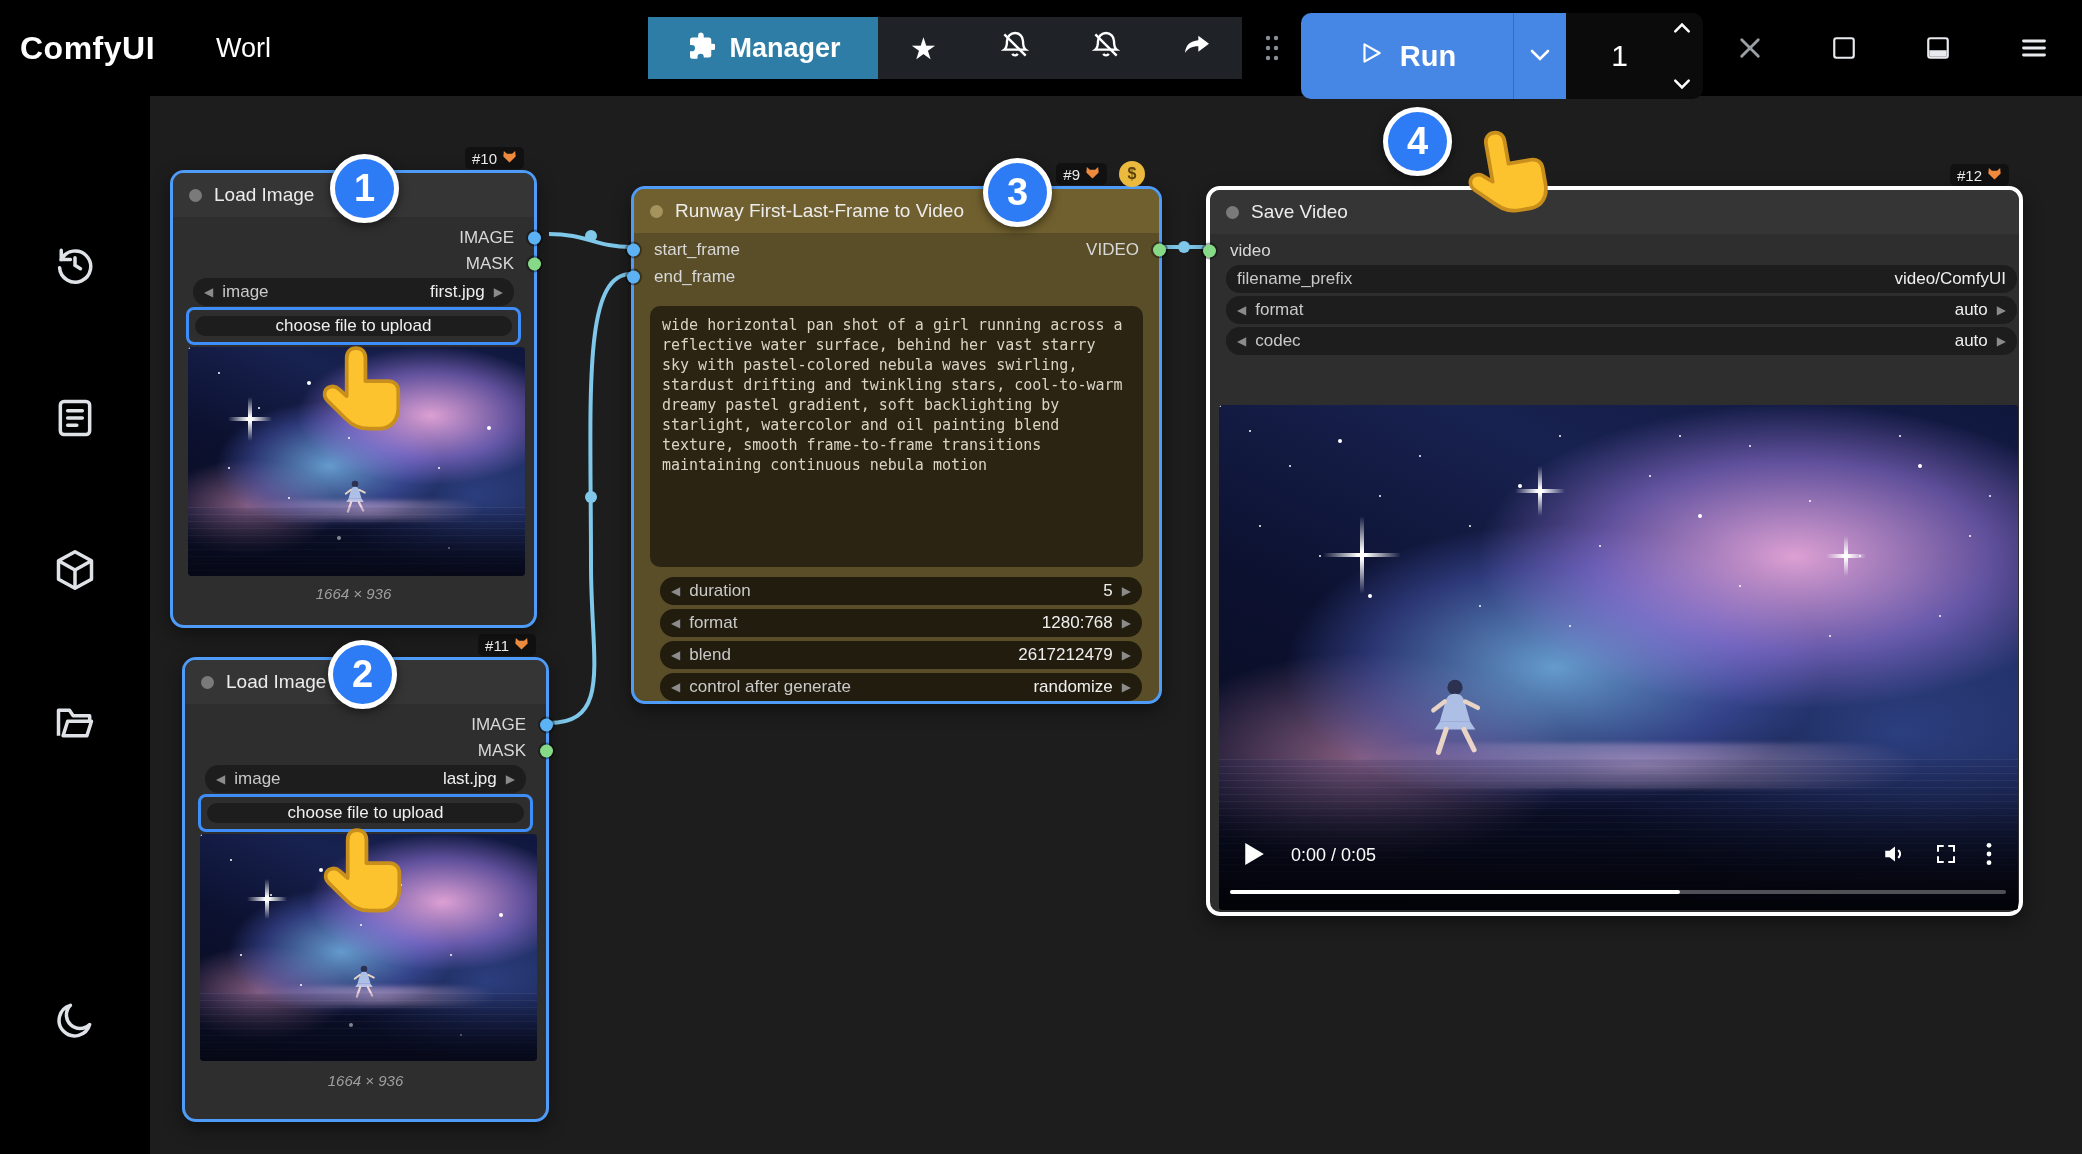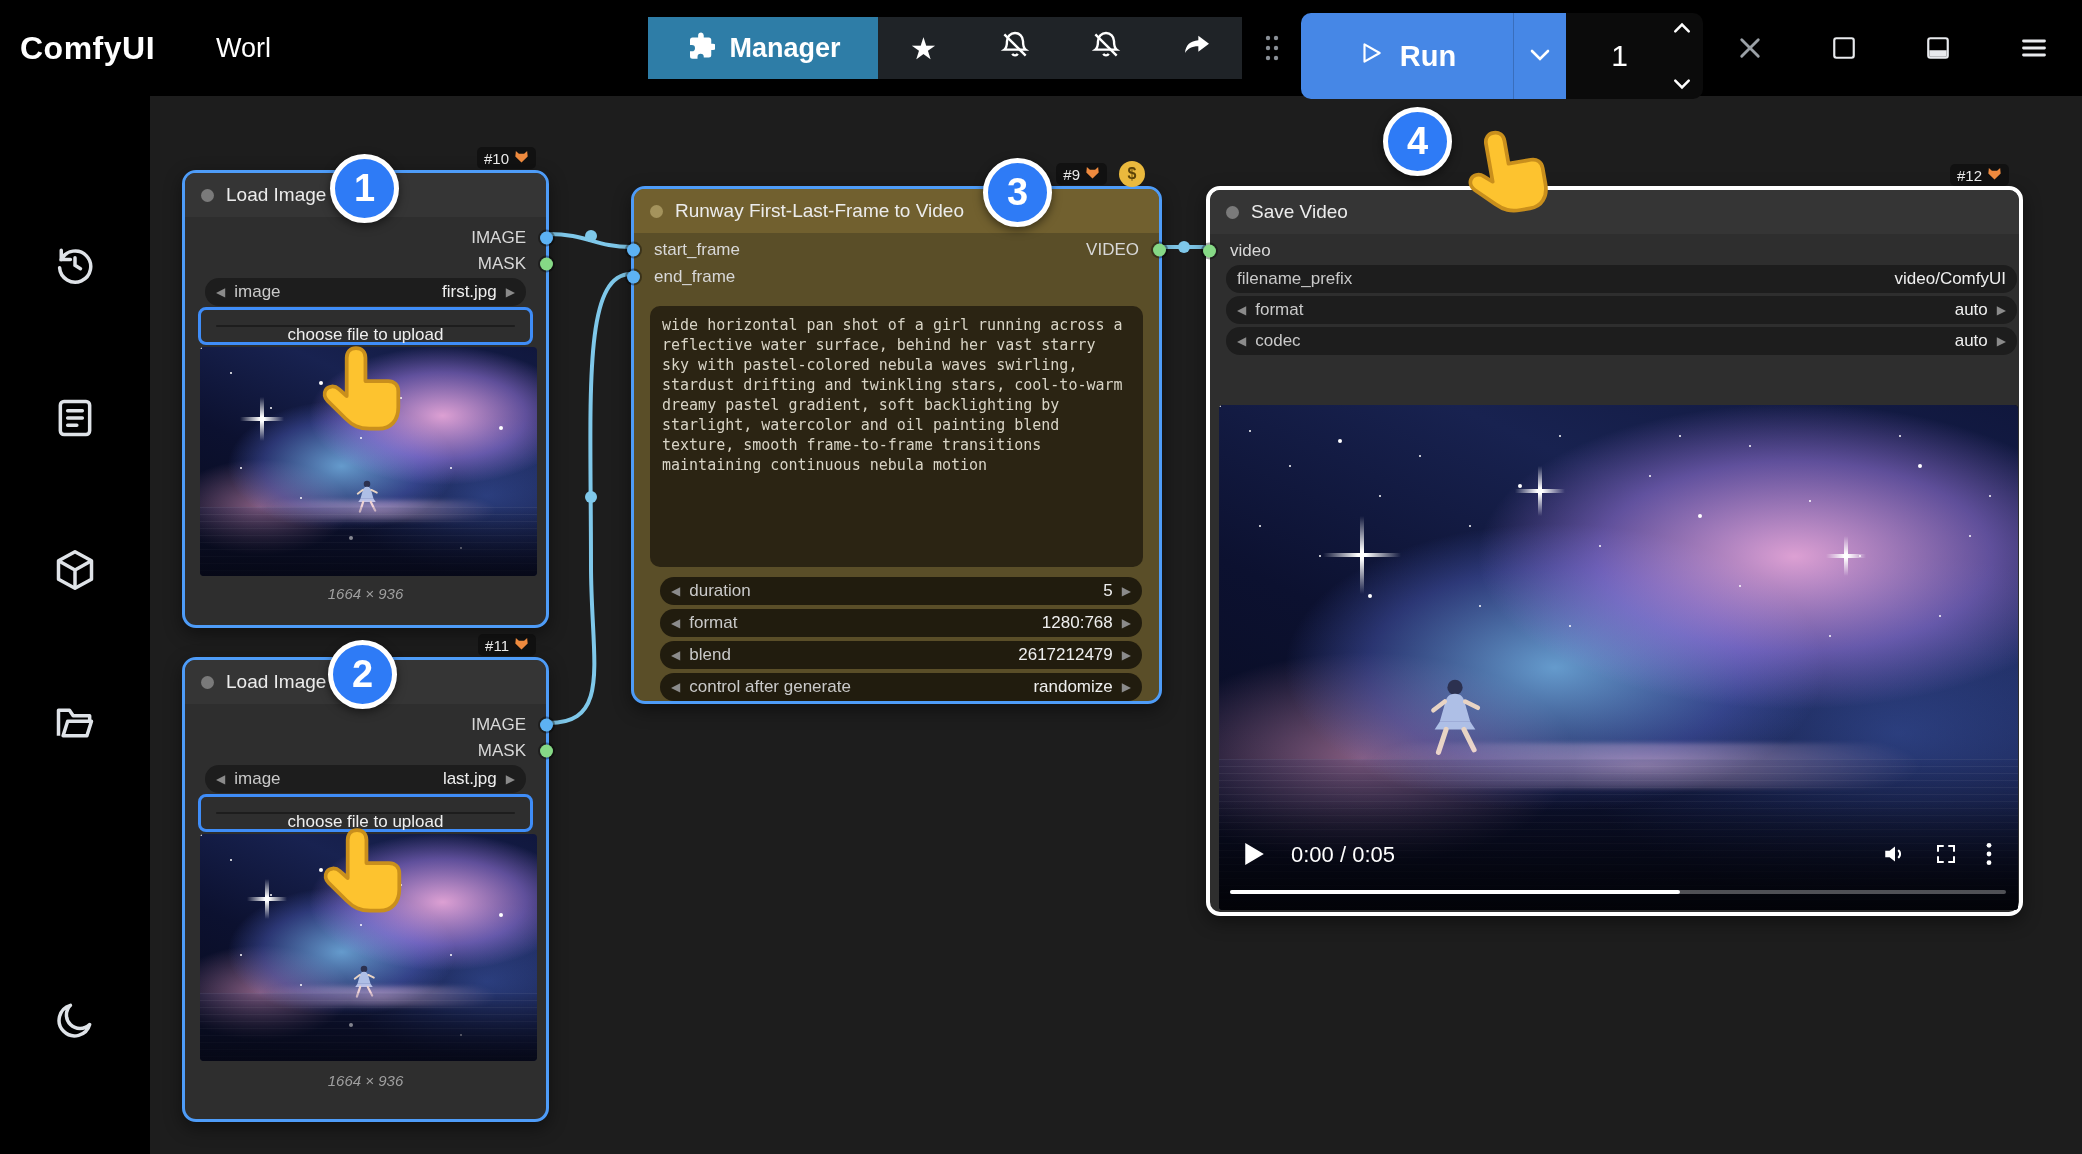--- a/index.html
+++ b/index.html
@@ -79,21 +79,21 @@
   .dot-image { background:#5db2f3; }
   .dot-green { background:#86d986; }
 
   .pill { position:absolute; height:28px; border-radius:14px; background:#1d1d1d; display:flex;
           align-items:center; gap:9px; padding:0 11px; font-size:17px; color:#c9c9c9; cursor:pointer; }
   .pill .arrow { font-size:12px; color:#8b8b8b; }
   .pill .val { margin-left:auto; color:#efefef; }
   .runway-node .pill { background:#211c0e; }
 
   .upload-annot { position:absolute; left:13px; right:13px; height:38px; border:3px solid #3f8df8;
-                  border-radius:8px; padding:15px; }
+                  border-radius:8px; padding:6px; }
   .upload-btn { width:100%; height:100%; background:#1d1d1d; border:none; border-radius:13px;
                 color:#efefef; font-size:17px; cursor:pointer; font-family:inherit; }
 
   .caption { position:absolute; left:0; right:0; text-align:center; font-size:15px; color:#9f9f9f;font-style:italic; }
 
   .prompt-box { position:absolute; left:16px; right:16px; background:#2b2413; border-radius:10px;
                 padding:10px 12px; font-family:"DejaVu Sans Mono", monospace; font-size:15px;
                 line-height:1.33; color:#d8d4c6; white-space:pre-wrap; overflow:hidden; cursor:text; }
 
   
@@ -129,21 +129,21 @@
   
   .player { position:absolute; left:9px; top:215px; width:799px; height:505px; background:#000;
             border-radius:4px; overflow:hidden; cursor:pointer; }
   .controls-shade { position:absolute; left:0; right:0; bottom:0; height:110px;
                     background:linear-gradient(rgba(0,0,0,0), rgba(0,0,0,.65)); }
   .controls { position:absolute; left:0; right:0; bottom:30px; height:50px; display:flex;
               align-items:center; padding:0 24px; gap:26px; z-index:3; }
   .controls .spacer { flex:1; }
   .pc-btn { background:none; border:none; display:flex; align-items:center; justify-content:center;
             cursor:pointer; }
-  .ptime { color:#fff; font-size:22px; }
+  .ptime { color:#fff; font-size:18px; }
   .progress { position:absolute; left:11px; right:12px; bottom:16px; height:4px;
               background:rgba(255,255,255,.3); border-radius:2px; z-index:3; cursor:pointer; }
   .progress i { display:block; height:100%; width:58%; background:#fff; border-radius:2px; }
 
   
   .step-badge { position:absolute; width:69px; height:69px; border-radius:50%; background:#2e7bf6;
                 border:5px solid #fff; color:#fff; font-weight:bold; font-size:38px; display:flex;
                 align-items:center; justify-content:center; z-index:6;
                 box-shadow:0 3px 10px rgba(0,0,0,.5); }
   .hand { position:absolute; z-index:7; }
@@ -307,21 +307,21 @@
 
     <svg id="wires" width="1932" height="1058">
       <path class="wire" d="M399 138 C436 138 446 151 481 151"></path>
       <path class="wire" d="M399 627 C462 627 441 565 441 470 C441 300 432 178 481 178"></path>
       <path class="wire" d="M1012 151 L1056 151"></path>
       <circle class="wdot" cx="441" cy="140" r="6"></circle>
       <circle class="wdot" cx="441" cy="401" r="6"></circle>
       <circle class="wdot" cx="1034" cy="151" r="6"></circle>
     </svg>
 
-    <section class="node selected" style="left:32px; top:74px; width:367px; height:458px;">
+    <section class="node selected" style="left:20px; top:74px; width:367px; height:458px;">
       <div class="node-badge" style="right:10px">
         <span>#10</span>
         <span><svg width="15" height="15" viewBox="0 0 16 16">
               <path d="M2 2l3.2 3h5.6L14 2l.6 6L8 14.5 1.4 8z" fill="#ee8a3e"></path>
             </svg></span>
       </div>
       <div class="node-header">
         <span class="collapse-dot"></span>
         <span class="node-title">Load Image</span>
       </div>

